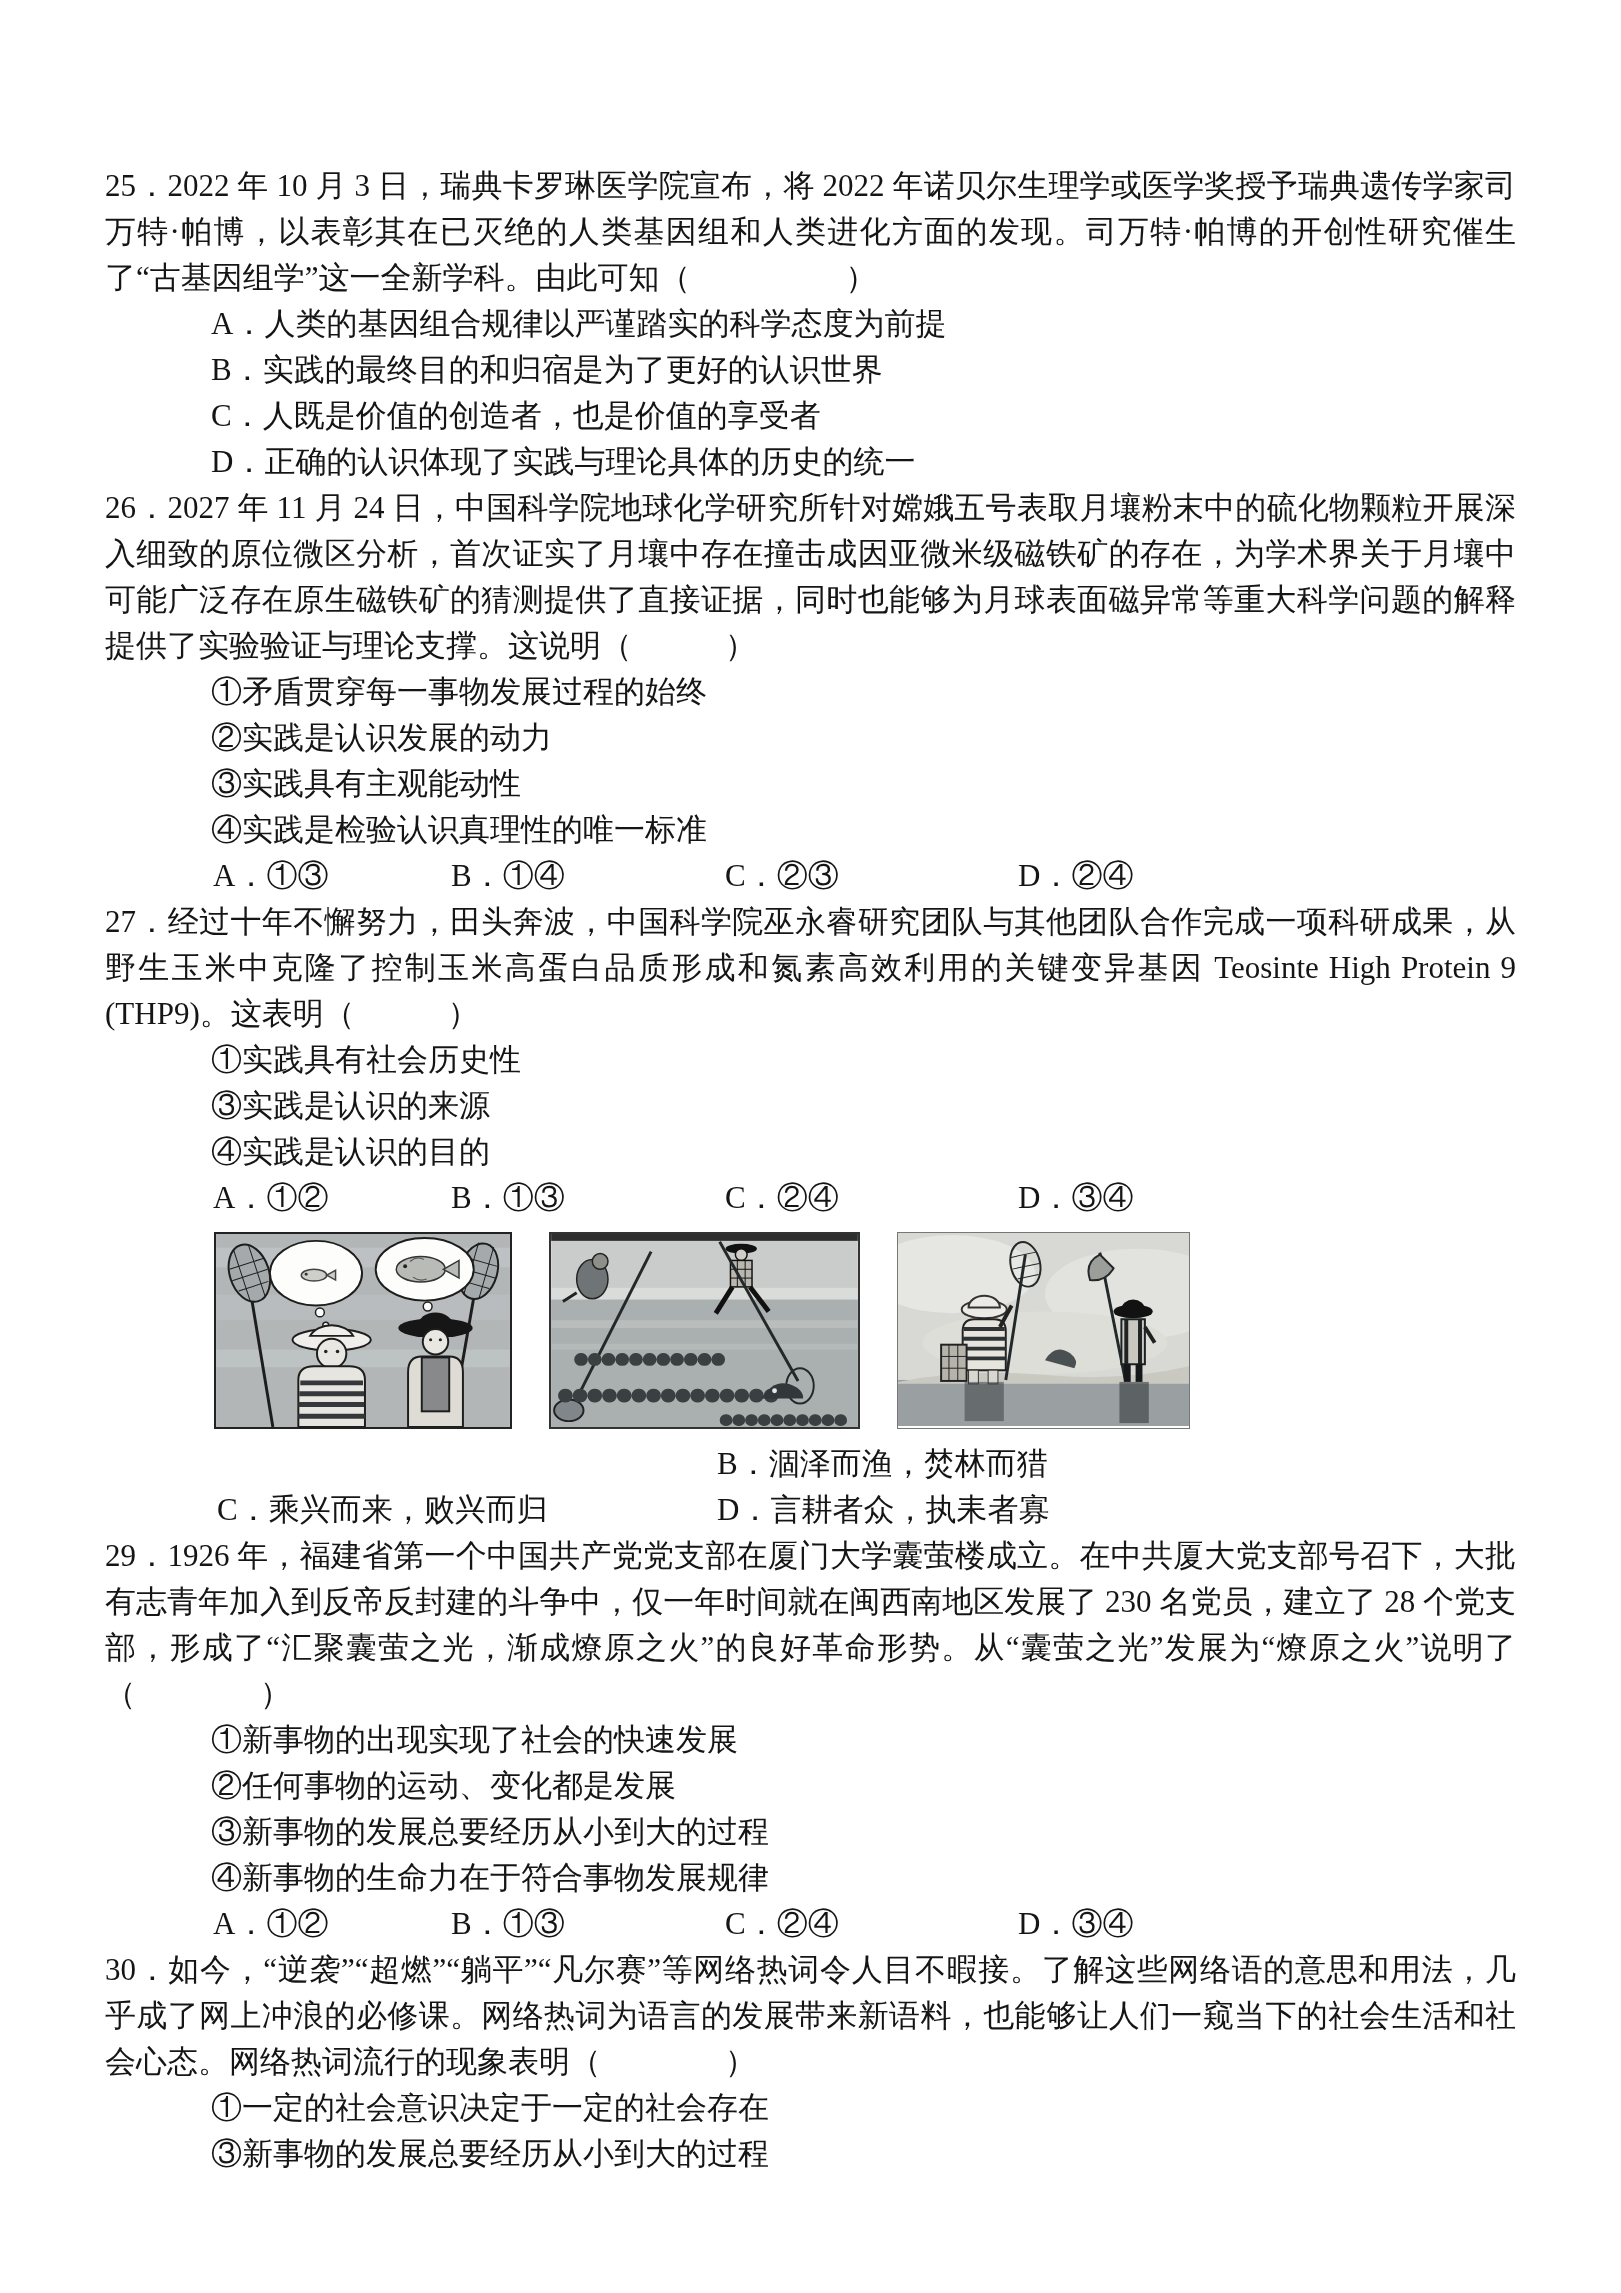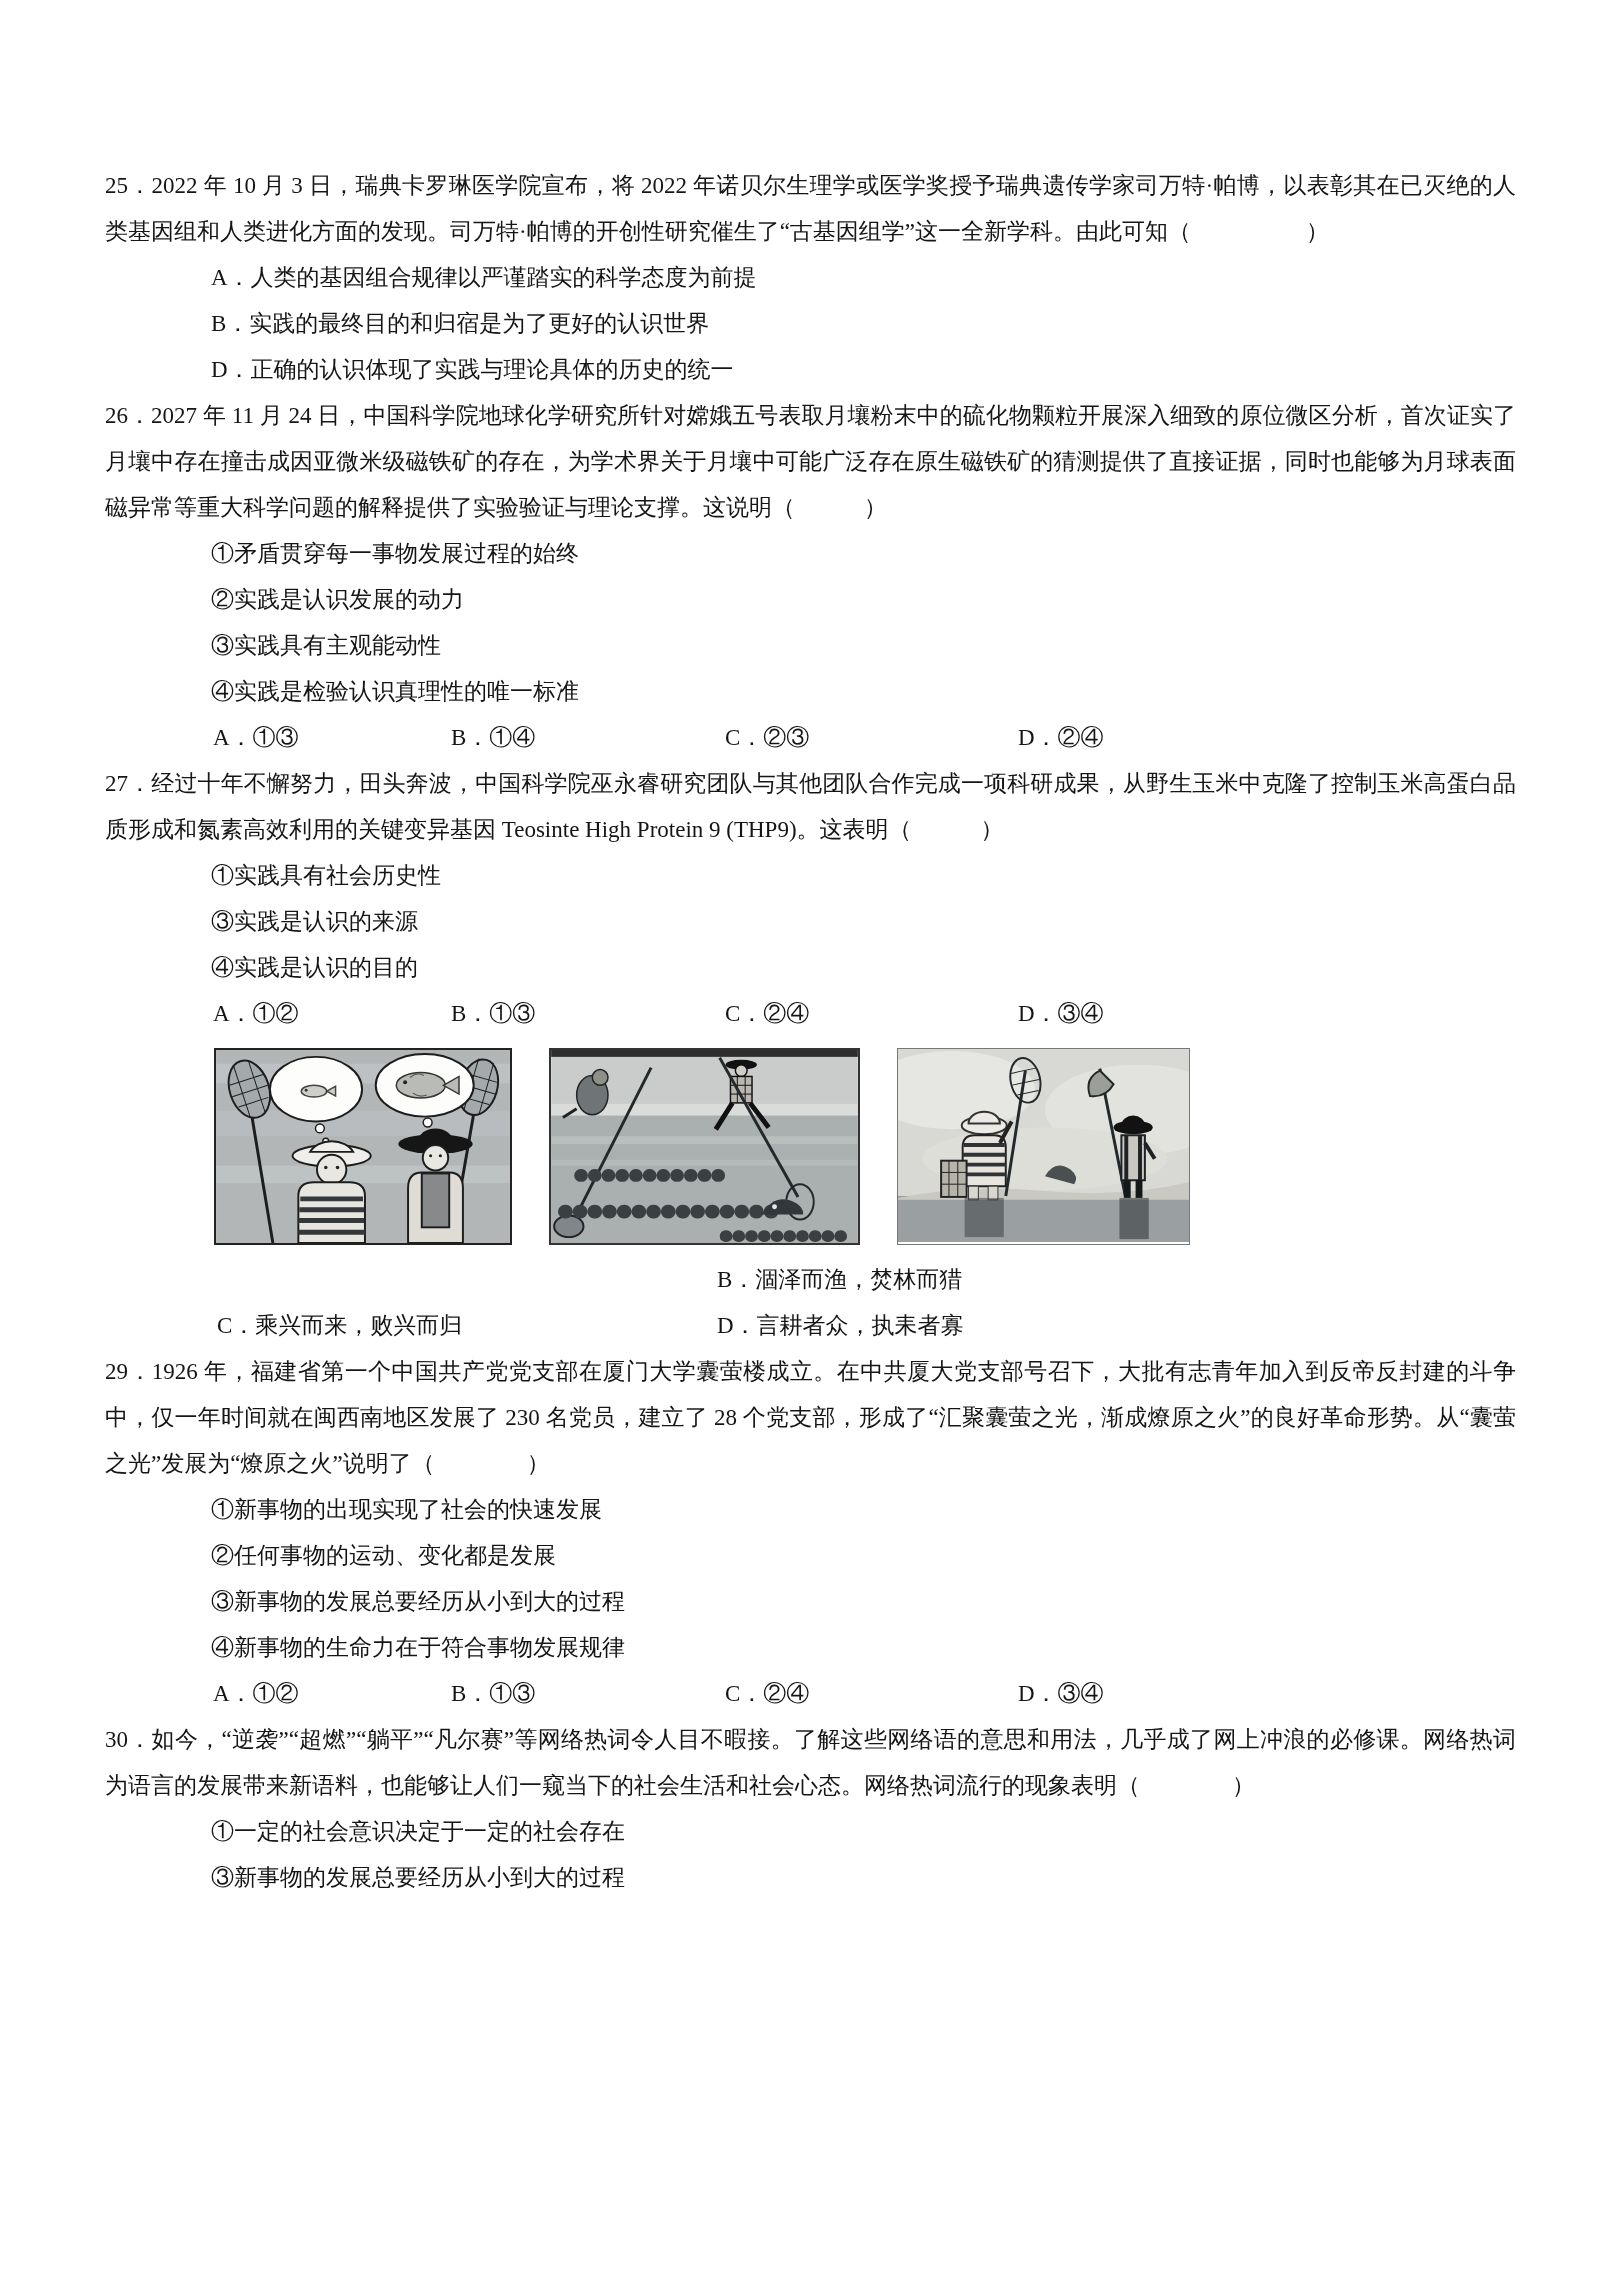--- a/index.html
+++ b/index.html
@@ -2,21 +2,21 @@
 <html><head>
 <meta charset="utf-8">
 <style>
   html,body{margin:0;padding:0;background:#ffffff;}
   .page{
     position:relative;
     width:1621px;height:2294px;
     background:#ffffff;
     font-family:"Liberation Serif","DejaVu Serif",serif;
     color:#151515;
-    font-size:23px;line-height:46px;
+    font-size:31px;line-height:46px;
     overflow:hidden;
   }
   .content{position:absolute;left:105px;top:163px;width:1411px;}
   .stem{margin:0;text-align:justify;}
   .opt{margin:0 0 0 106px;}
   .item{margin:0 0 0 106px;}
   .ansrow{position:relative;height:46px;}
   .ansrow span{position:absolute;top:0;white-space:nowrap;}
   .ansA{left:108px;} .ansB{left:338px;margin-left:8px;} .ansC{left:620px;} .ansD{left:913px;}
   .optrow2{position:relative;height:46px;}
@@ -33,20 +33,21 @@
 </head>
 <body>
 
 <div class="page">
   <div class="content">
 
     <section>
       <p class="stem">25．2022 年 10 月 3 日，瑞典卡罗琳医学院宣布，将 2022 年诺贝尔生理学或医学奖授予瑞典遗传学家司万特·帕博，以表彰其在已灭绝的人类基因组和人类进化方面的发现。司万特·帕博的开创性研究催生了“古基因组学”这一全新学科。由此可知（　　　　　）</p>
       <p class="opt">A．人类的基因组合规律以严谨踏实的科学态度为前提</p>
       <p class="opt">B．实践的最终目的和归宿是为了更好的认识世界</p>
+      <p class="opt">C．人既是价值的创造者，也是价值的享受者</p>
       <p class="opt">D．正确的认识体现了实践与理论具体的历史的统一</p>
     </section>
 
     <section>
       <p class="stem">26．2027 年 11 月 24 日，中国科学院地球化学研究所针对嫦娥五号表取月壤粉末中的硫化物颗粒开展深入细致的原位微区分析，首次证实了月壤中存在撞击成因亚微米级磁铁矿的存在，为学术界关于月壤中可能广泛存在原生磁铁矿的猜测提供了直接证据，同时也能够为月球表面磁异常等重大科学问题的解释提供了实验验证与理论支撑。这说明（　　　）</p>
       <p class="item">①矛盾贯穿每一事物发展过程的始终</p>
       <p class="item">②实践是认识发展的动力</p>
       <p class="item">③实践具有主观能动性</p>
       <p class="item">④实践是检验认识真理性的唯一标准</p>
       <div class="ansrow">

